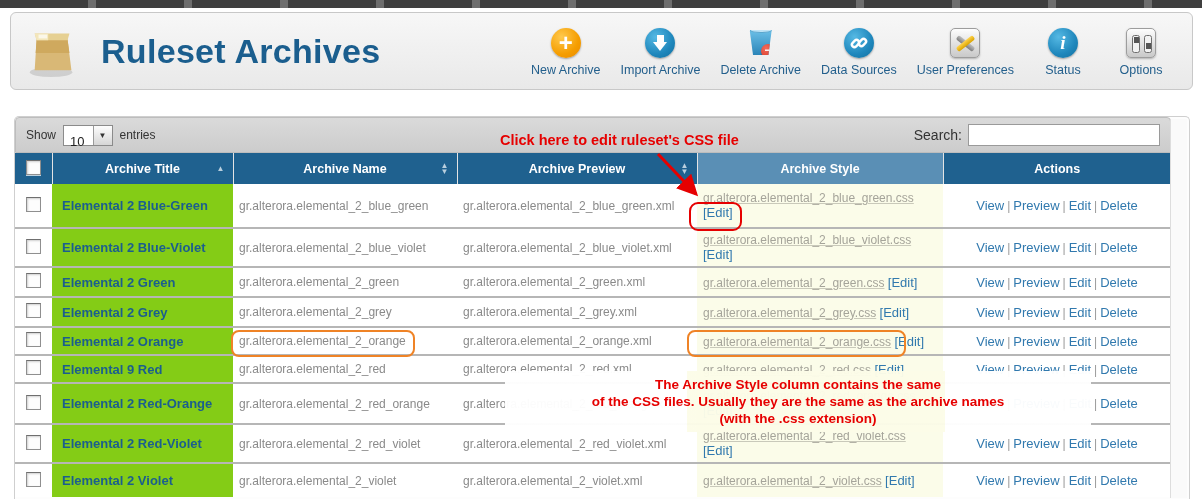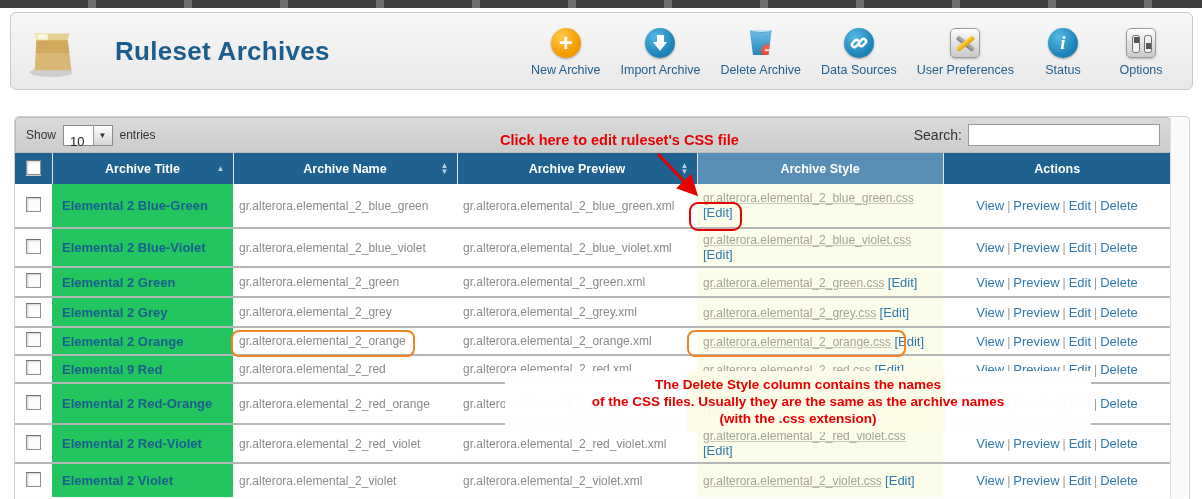--- a/index.html
+++ b/index.html
@@ -8,21 +8,21 @@
 
   
   .topstrip { position:absolute; left:0; top:0; width:1202px; height:8px; background:#3f3f3f;
     background-image:repeating-linear-gradient(90deg,#3f3f3f 0 88px,#6e6e6e 88px 96px); }
 
   
   .header-panel { position:absolute; left:10px; top:12px; width:1183px; height:78px;
     background:linear-gradient(#f7f7f7,#e9e9e9); border:1px solid #c8c8c8; border-radius:6px;
     display:flex; align-items:center; }
   .app-icon { margin-left:14px; width:58px; height:58px; flex:0 0 auto; }
-  .page-title { color:#1b5e8e; font-size:26px; font-weight:bold; margin-left:32px; letter-spacing:.3px; }
+  .page-title { color:#1b5e8e; font-size:34px; font-weight:bold; margin-left:18px; letter-spacing:.3px; }
 
   .toolbar { margin-left:auto; margin-right:22px; display:flex; align-items:flex-start; gap:20px; }
   .tb-item { display:flex; flex-direction:column; align-items:center; cursor:pointer; min-width:58px; }
   .tb-ico { width:34px; height:34px; display:flex; align-items:center; justify-content:center; position:relative; }
   .tb-label { margin-top:3px; font-size:12.5px; color:#235f8c; white-space:nowrap; }
 
   .circ { width:30px; height:30px; border-radius:50%; display:flex; align-items:center; justify-content:center;
     box-shadow:0 1px 2px rgba(0,0,0,.35); }
   .circ.orange { background:radial-gradient(circle at 35% 30%, #ffc94d, #f59d00 60%, #e88a00); }
   .circ.blue   { background:radial-gradient(circle at 35% 30%, #55b9e4, #1f87bc 60%, #136f9e); }
@@ -78,21 +78,21 @@
   .grid col.c0{width:37px} .grid col.c1{width:181px} .grid col.c2{width:224px}
   .grid col.c3{width:240px} .grid col.c4{width:246px} .grid col.c5{width:228px}
   .grid th { background:#1f618f; color:#fff; font-size:12.5px; font-weight:bold; height:31px;
     border-left:1px solid #e4e4e4; position:relative; cursor:pointer; }
   .grid th.hl { background:#5a8fb5; }
   .grid th:first-child { border-left:none; }
   .sort { position:absolute; right:8px; top:50%; transform:translateY(-50%); display:flex; flex-direction:column;
     line-height:6px; font-size:8px; color:#b9cfde; }
   .grid td { font-size:12px; color:#8a8a8a; padding:4px 6px; vertical-align:middle; border-top:2px solid #b6b6b6; background:#fff; }
   .grid tr.r0 td { border-top:none; }
-  .grid td.title { color:#1b5e8e; font-weight:bold; font-size:13px; background:#22c55e; padding-left:10px; }
+  .grid td.title { color:#1b5e8e; font-weight:bold; font-size:13px; background:#84cc16; padding-left:10px; }
   .grid td.stylec { background:#fbfce9; }
   .grid td.cbc { text-align:center; }
   .cssname { color:#a5a49a; text-decoration:underline; text-decoration-color:#c9c9ba; }
   .editlink { color:#3179ae; font-size:13px; cursor:pointer; }
   .actions { text-align:center; white-space:nowrap; }
   .alink { color:#3179ae; font-size:13px; cursor:pointer; }
   .asep { color:#999; font-size:12px; padding:0 3px; }
   .cb { width:15px; height:15px; background:#fdfdfd; border:1px solid #8f8f8f; border-top-color:#6f6f6f;
     box-shadow:inset 1px 1px 2px rgba(0,0,0,.18), 0 1px 0 rgba(255,255,255,.7); display:inline-block; cursor:pointer; }
 
@@ -322,16 +322,16 @@
       <marker id="ah" markerWidth="9" markerHeight="9" refX="6" refY="3.5" orient="auto">
     <polygon points="0 0, 7 3.5, 0 7" fill="#e60000"></polygon>
       </marker>
     </defs>
   <line x1="18" y1="6" x2="56" y2="46" stroke="#e60000" stroke-width="3" marker-end="url(#ah)"></line>
 </svg>
 <div id="redrect"></div>
 <div id="orect1" class="orect"></div>
 <div id="orect2" class="orect"></div>
 <div id="overlay">
-    <div>The Delete Style column contains the names</div>
+    <div>The Archive Style column contains the same</div>
     <div>of the CSS files. Usually they are the same as the archive names</div>
     <div>(with the .css extension)</div>
   </div>
 
 </body></html>

